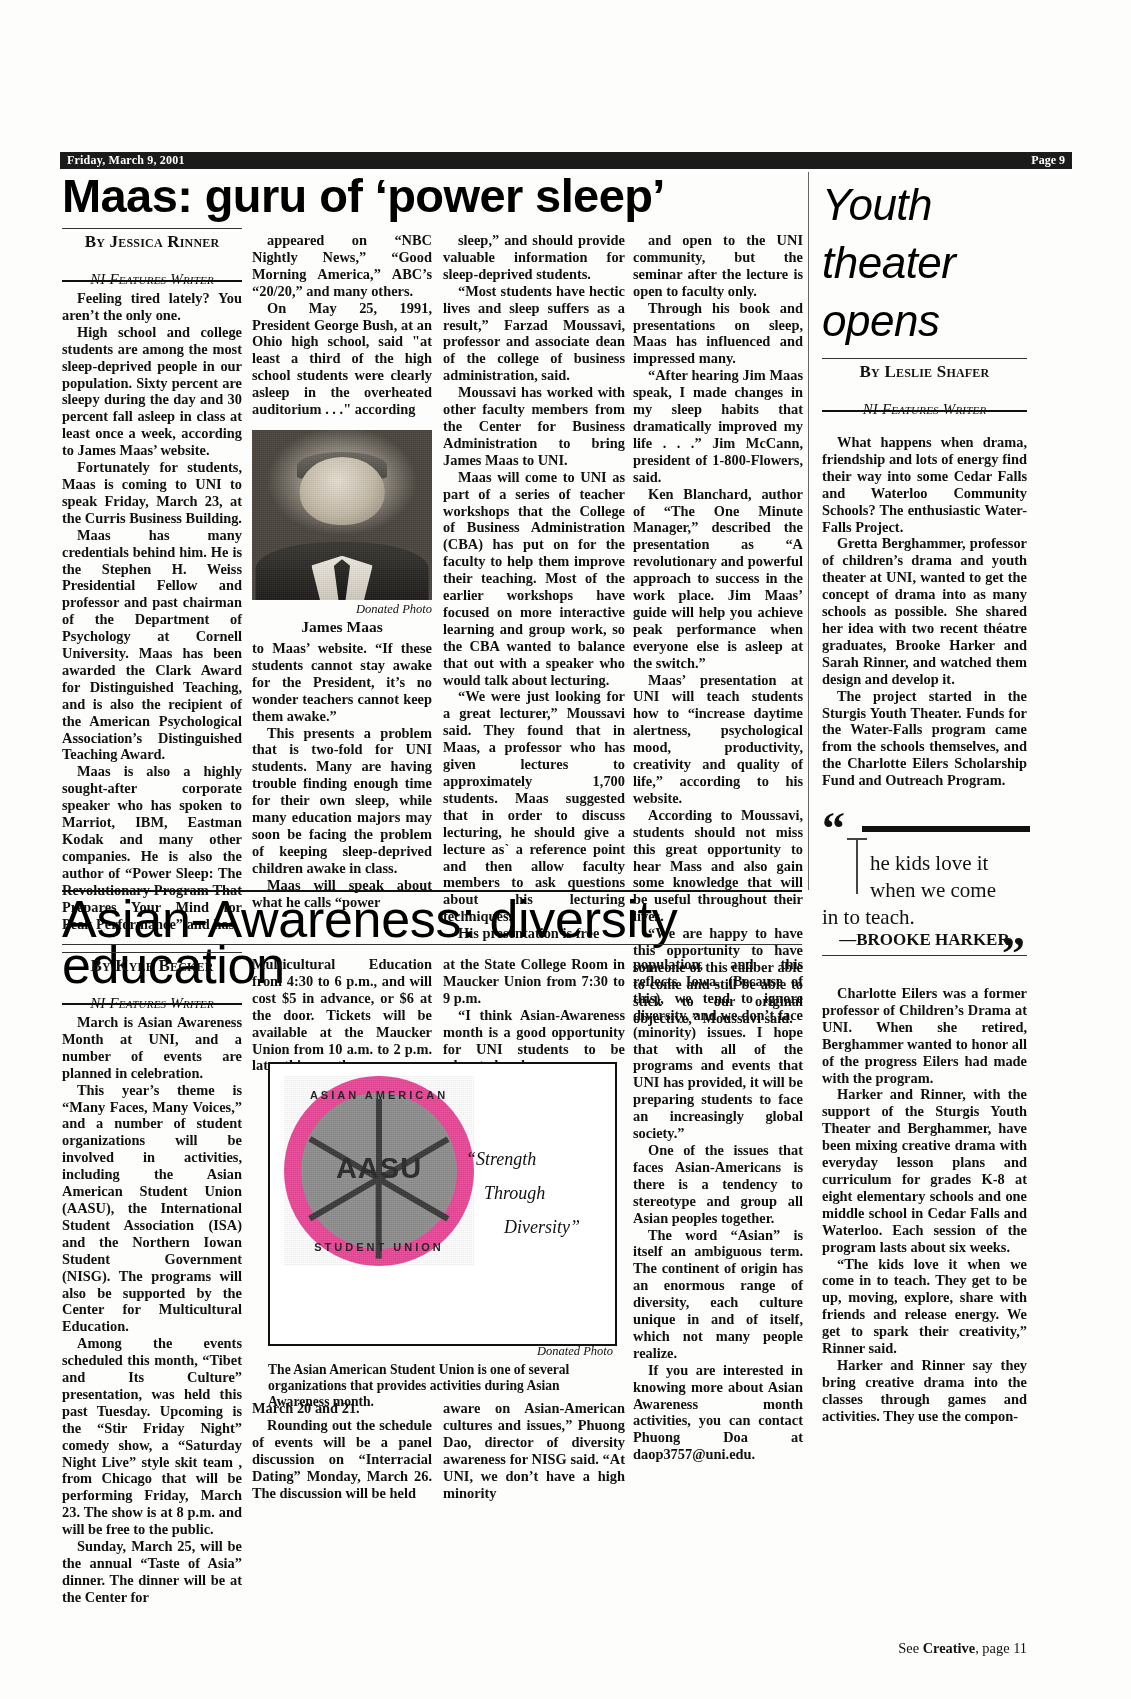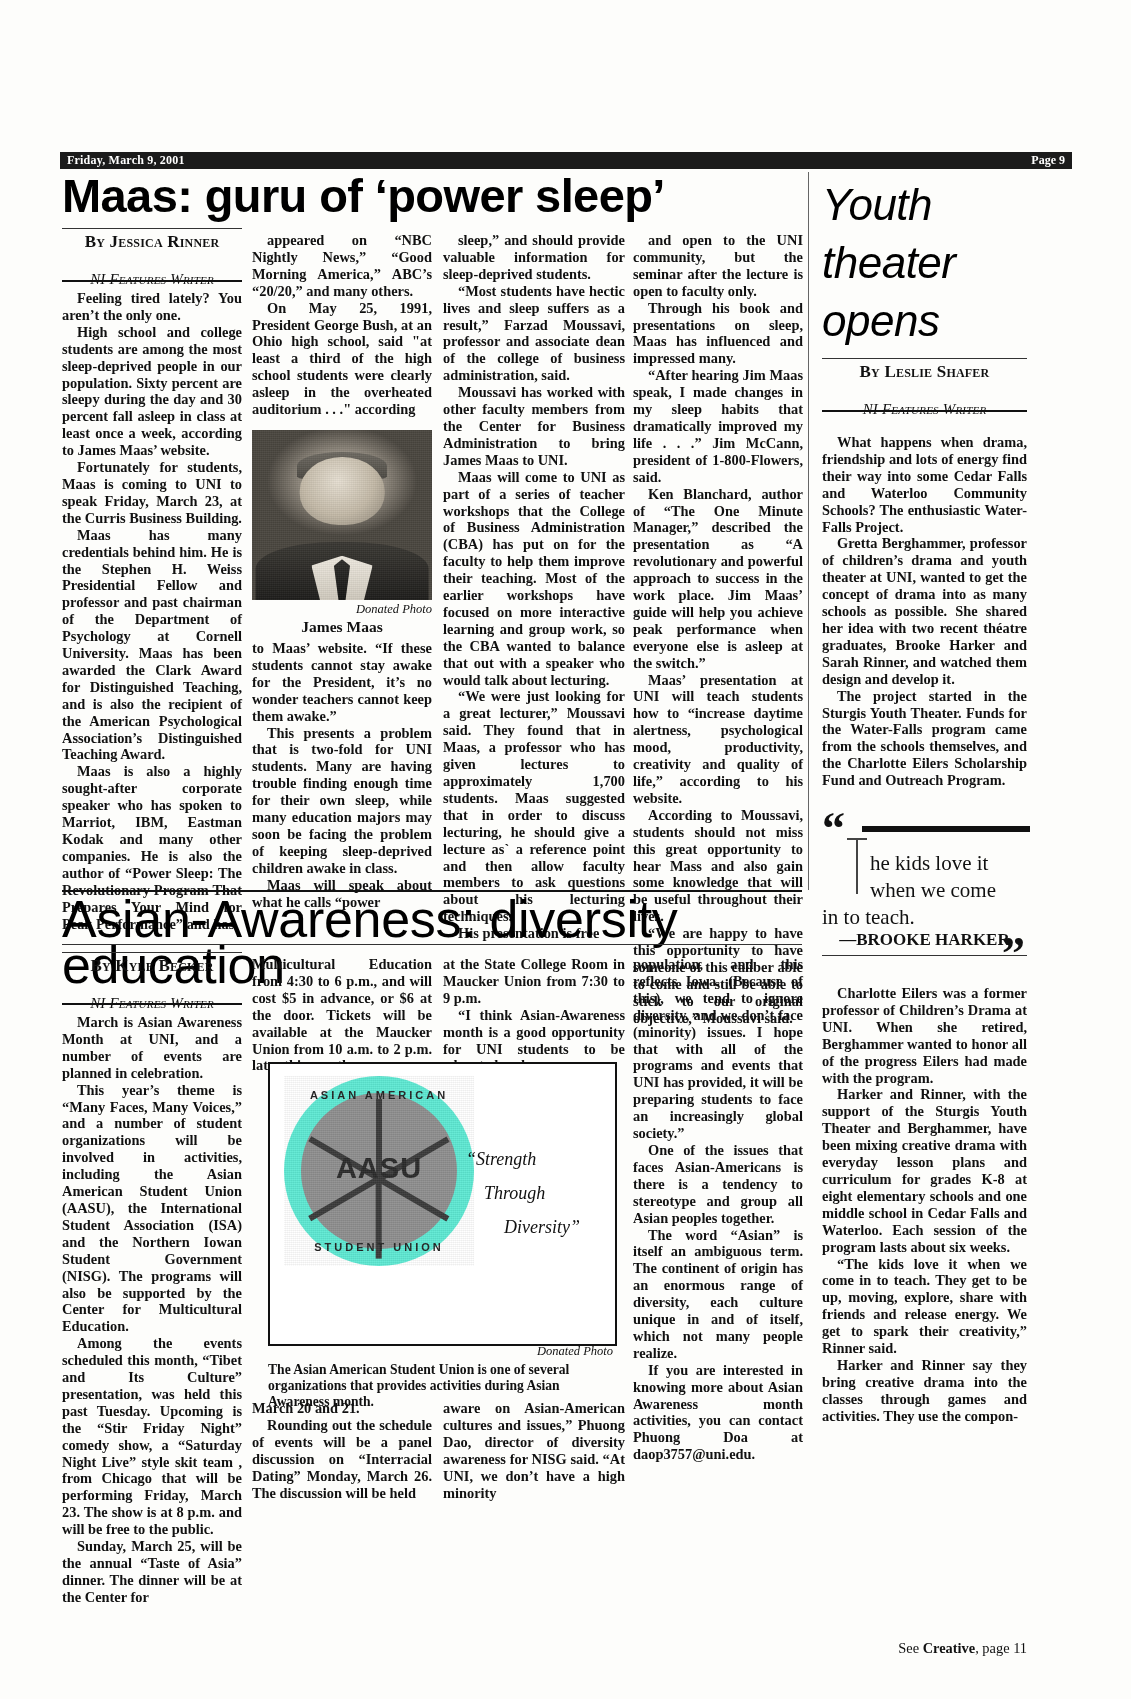--- a/index.html
+++ b/index.html
@@ -136,21 +136,21 @@
   }
   .cutline{
     position:absolute;font-family:"Liberation Serif",serif;
     font-weight:bold;font-size:13.6px;line-height:16px;text-align:left;color:#111;
   }
 
   
   .artbox{
     position:absolute;border:2px solid #111;background:#fff;overflow:hidden;
   }
-  .seal{position:absolute;border-radius:50%;background:#5eead4;}
+  .seal{position:absolute;border-radius:50%;background:#ec4899;}
   .seal .inner{
     position:absolute;left:9%;top:9%;width:82%;height:82%;border-radius:50%;
     background:#8f8f8f;
   }
   .seal .spokeset{position:absolute;left:0;top:0;width:100%;height:100%;}
   .seal .spoke{
     position:absolute;left:48.5%;top:12%;width:3%;height:42%;
     background:#3a3a3a;transform-origin:50% 100%;
   }
   .seal .aasu{

